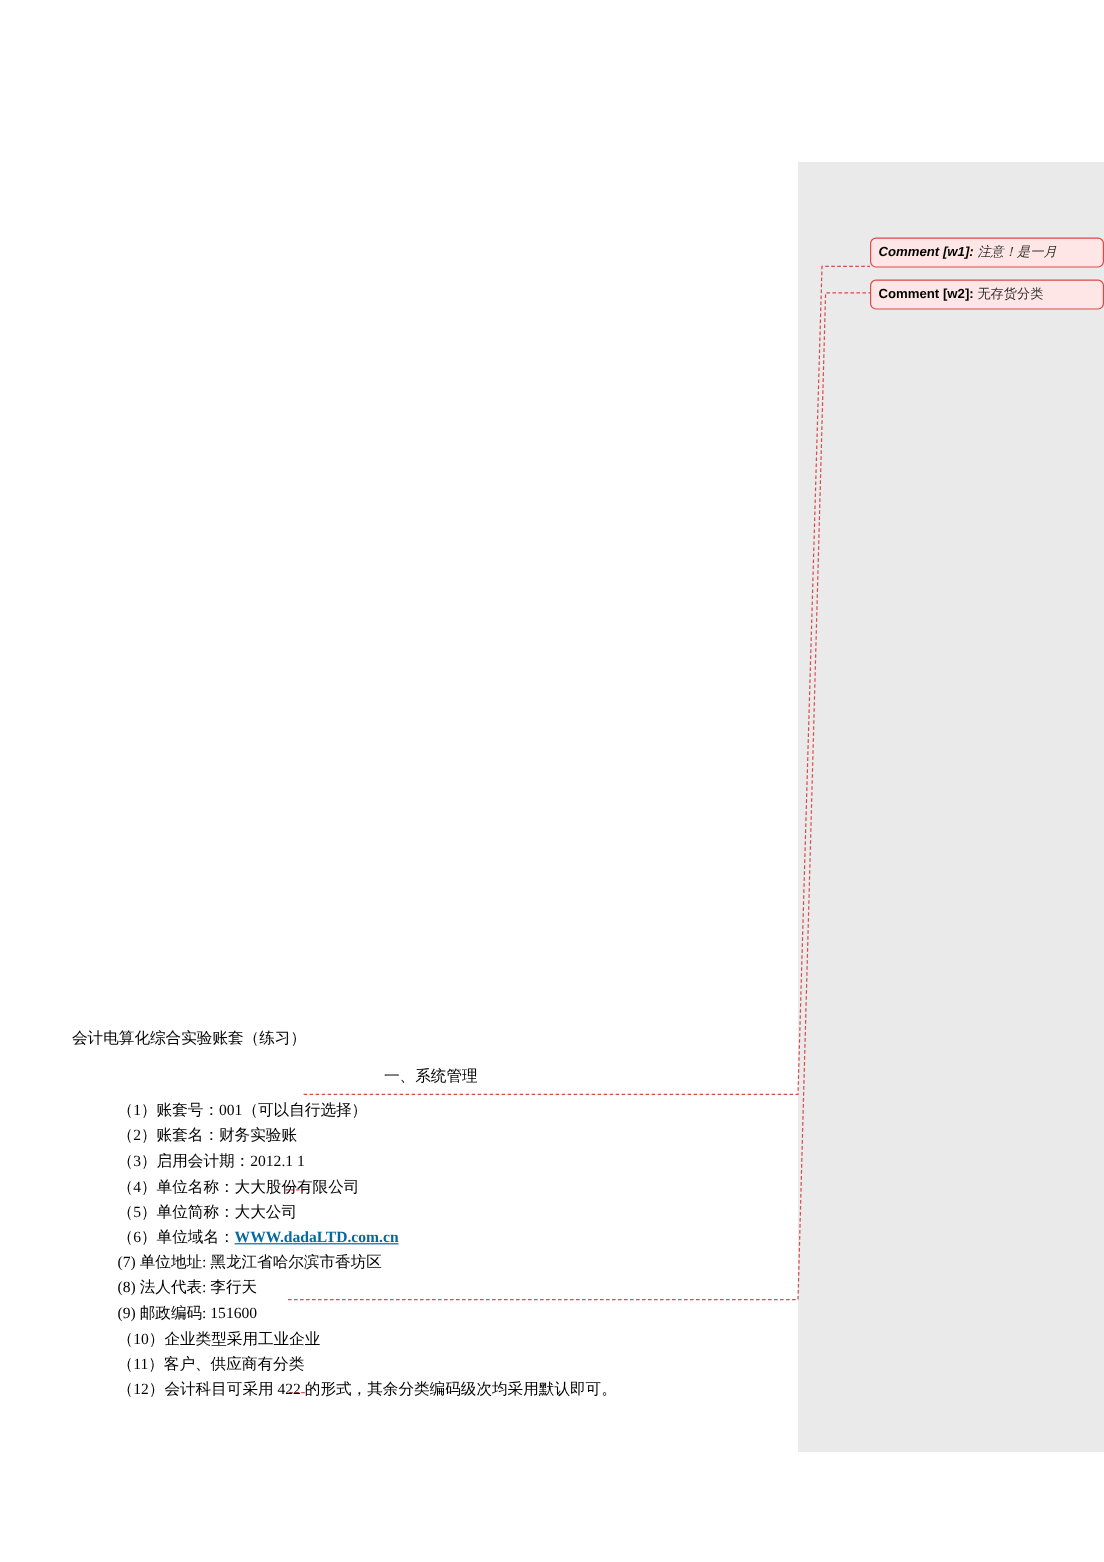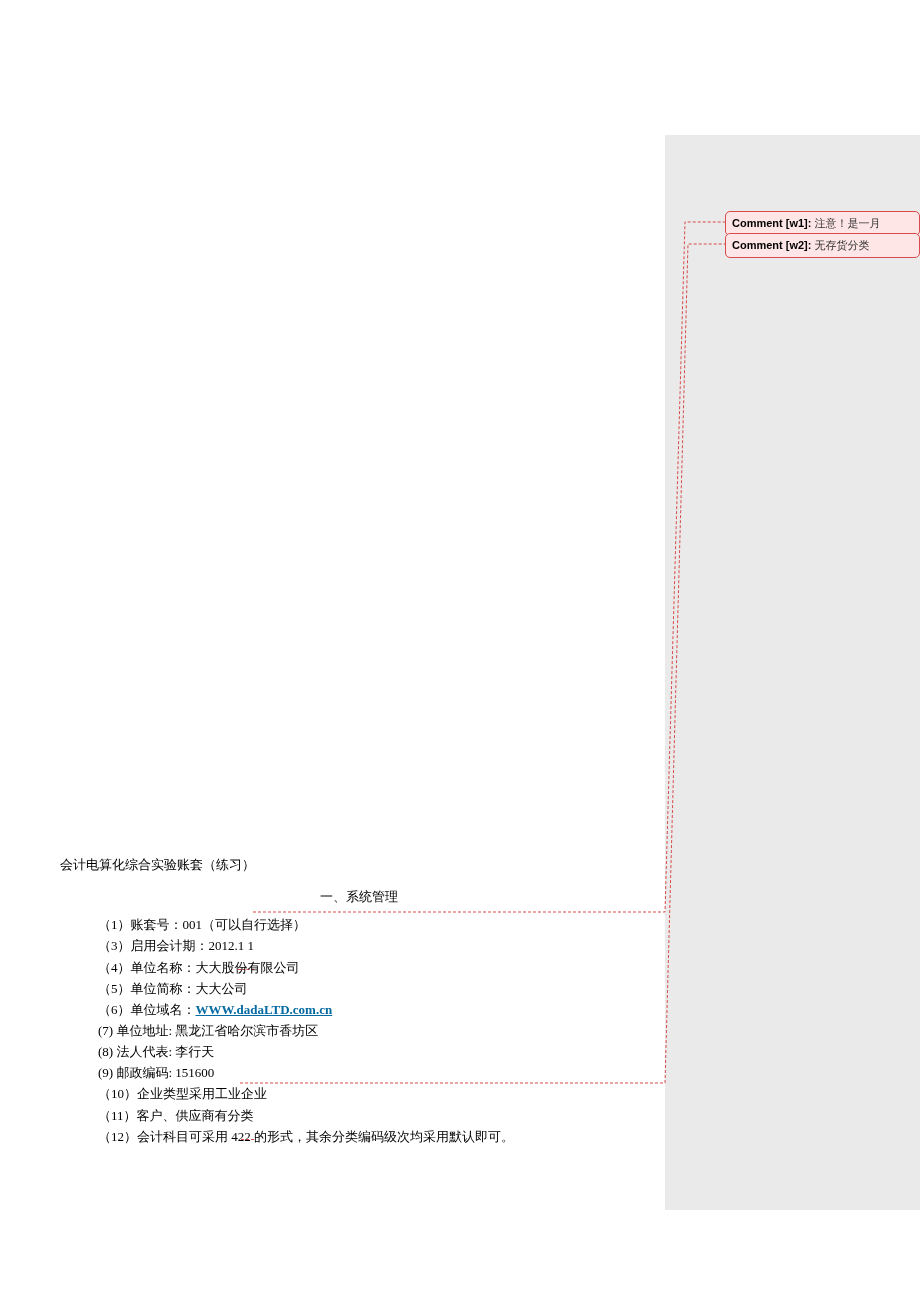--- a/index.html
+++ b/index.html
@@ -80,20 +80,21 @@
 </style>
 </head>
 <body>
 
 <div class="page">
   <div class="content">
     <div class="title">会计电算化综合实验账套（练习）</div>
     <div class="section-head">一、系统管理</div>
     <div class="items">
       <div class="item">（1）账套号：001（可以自行选择）</div>
+      <div class="item">（2）账套名：财务实验账</div>
       <div class="item">
         <span>（3）启用会计期：2012.</span><span id="anchor1" class="hl">1 1</span>
       </div>
       <div class="item">（4）单位名称：大大股份有限公司</div>
       <div class="item">（5）单位简称：大大公司</div>
       <div class="item">
         <span>（6）单位域名：</span><a class="link" href="#">WWW.dadaLTD.com.cn</a>
       </div>
       <div class="item">(7)   单位地址: 黑龙江省哈尔滨市香坊区</div>
       <div class="item">(8)   法人代表:  李行天</div>
@@ -102,21 +103,21 @@
       <div class="item">
         <span>（11）客户、供应商有分</span><span id="anchor2" class="hl">类</span>
       </div>
       <div class="item">（12）会计科目可采用 422 的形式，其余分类编码级次均采用默认即可。</div>
     </div>
   </div>
 </div>
 
 <div class="sidebar"></div>
 
-<div class="comment-box" style="top:211px;">
+<div class="comment-box" style="top:198px;font-style:italic;">
   <span class="label">Comment [w1]:</span>
   <span class="text">注意！是一月</span>
 </div>
 <div class="comment-box" style="top:233px;">
   <span class="label">Comment [w2]:</span>
   <span class="text">无存货分类</span>
 </div>
 
 <svg class="connector">
   <path d="M 253 912 L 665 912 L 685 222 L 725 222" stroke="#d94a4a" stroke-width="1" stroke-dasharray="3,2" fill="none"></path>

